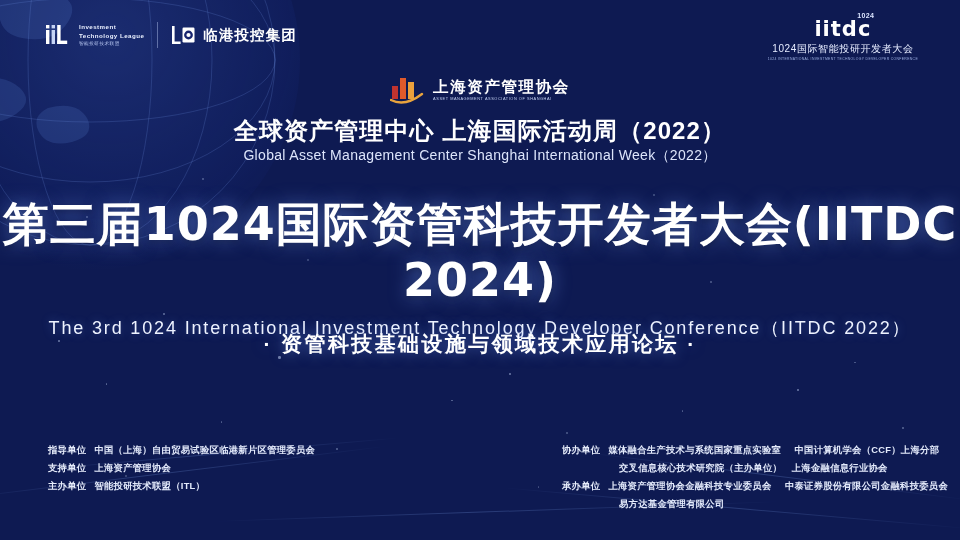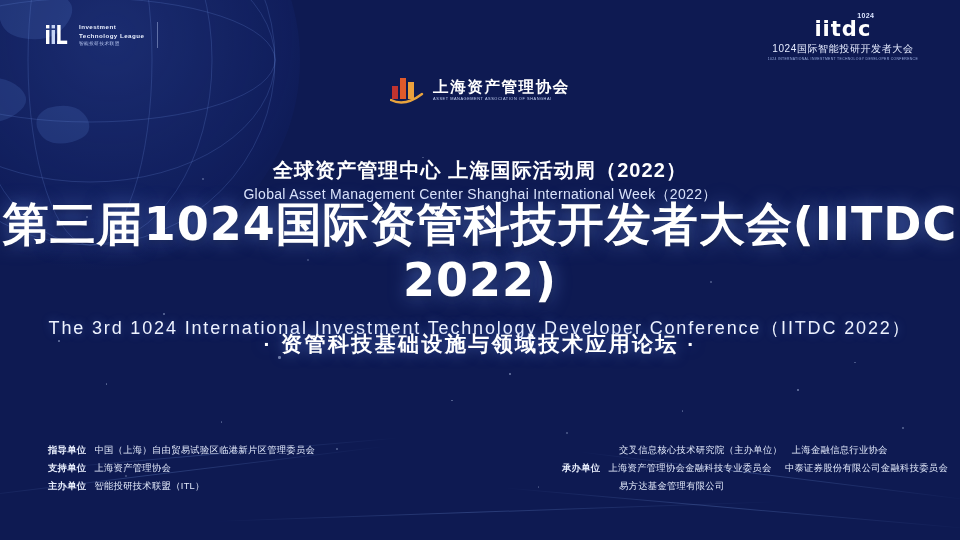--- a/index.html
+++ b/index.html
@@ -50,21 +50,21 @@
   .iitdc-cn{font-size:10px;color:#e6ecff;letter-spacing:.6px;margin-top:2px;}
   .iitdc-en{font-size:3.4px;color:#9fb2e4;letter-spacing:.35px;margin-top:1px;}
   
   .assoc{position:absolute;left:0;right:0;top:74px;display:flex;justify-content:center;align-items:center;gap:9px;}
   .assoc-bars{display:block;}
   .assoc-text{display:flex;flex-direction:column;align-items:flex-start;gap:1px;}
   .assoc-cn{font-size:15.5px;font-weight:700;color:#ffffff;letter-spacing:1.6px;line-height:17px;}
   .assoc-en{font-size:3.9px;color:#c3d0f2;letter-spacing:.55px;}
   
   .week{position:absolute;left:0;right:0;top:118px;text-align:center;}
-  .week-cn{font-size:20px;font-weight:700;color:#ffffff;letter-spacing:1.1px;line-height:26px;margin-top:39px;}
+  .week-cn{font-size:24px;font-weight:700;color:#ffffff;letter-spacing:1.1px;line-height:26px;}
   .week-en{font-size:14px;color:#dde5fb;letter-spacing:.32px;margin-top:4px;line-height:14px;}
   
   .title{position:absolute;left:0;right:0;top:196px;text-align:center;}
   .title-cn{
     font-size:46px;font-weight:800;color:#ffffff;letter-spacing:1px;line-height:56px;
     text-shadow:0 0 18px rgba(120,160,255,.55), 0 2px 6px rgba(0,0,0,.35);
     font-family:"DejaVu Sans",sans-serif;
   }
   .title-en{
     font-size:18px;color:#eef3ff;letter-spacing:1.85px;line-height:22px;margin-top:9px;font-weight:400;
@@ -74,21 +74,21 @@
   .forum{position:absolute;left:0;right:0;top:330px;text-align:center;}
   .forum-text{font-size:21px;font-weight:700;color:#ffffff;letter-spacing:2.4px;line-height:28px;
     text-shadow:0 0 14px rgba(120,160,255,.5);}
   
   .footer{position:absolute;left:0;right:0;bottom:26px;height:70px;}
   .foot-col{position:absolute;top:0;}
   .foot-left{left:48px;}
   .foot-right{left:562px;}
   .foot-row{display:flex;align-items:center;margin-bottom:5px;line-height:13px;}
   .foot-label{font-size:9.3px;color:#e8eefc;font-weight:700;letter-spacing:.3px;white-space:nowrap;margin-right:8px;}
-  .foot-vals{font-size:9.3px;color:#e3eafb;letter-spacing:.3px;white-space:nowrap;}
+  .foot-vals{font-size:9.3px;color:#e3eafb;letter-spacing:.3px;white-space:nowrap;font-weight:bold;}
   .foot-indent{padding-left:57px;}
   .foot-right .foot-indent{padding-left:57px;}
 </style>
 </head>
 <body>
 
 <div class="stage">
 
   <div class="globe">
     <svg width="420" height="420" viewBox="0 0 420 420">
@@ -158,20 +158,29 @@
         </svg>
         <span class="itl-text">
           <span class="itl-en1">Investment</span>
           <span class="itl-en2">Technology League</span>
           <span class="itl-cn">智能投研技术联盟</span>
         </span>
       </div>
 
       <div class="divider-v"></div>
 
+      <div class="lingang">
+        <svg class="lingang-mark" width="24" height="20" viewBox="0 0 24 20">
+          <path d="M1 1 h2.6 v15.4 h6 v2.6 h-8.6 z" fill="#ffffff"></path>
+          <rect x="11.5" y="2.5" width="12" height="15" rx="1.2" fill="#ffffff"></rect>
+          <circle cx="17.5" cy="10" r="4.4" fill="#17246f"></circle>
+          <circle cx="17.5" cy="10" r="2.1" fill="#ffffff"></circle>
+        </svg>
+        <span class="lingang-cn">临港投控集团</span>
+      </div>
     </div>
 
     <div class="logo-right">
       <span class="iitdc-wrap">
         <span class="iitdc">iitdc</span>
         <span class="iitdc-sup">1024</span>
       </span>
       <div class="iitdc-cn">1024国际智能投研开发者大会</div>
       <div class="iitdc-en">1024 INTERNATIONAL INVESTMENT TECHNOLOGY DEVELOPER CONFERENCE</div>
     </div>
@@ -189,21 +198,21 @@
       <span class="assoc-en">ASSET MANAGEMENT ASSOCIATION OF SHANGHAI</span>
     </span>
   </div>
 
   <div class="week">
     <div class="week-cn">全球资产管理中心 上海国际活动周（2022）</div>
     <div class="week-en">Global Asset Management Center Shanghai International Week（2022）</div>
   </div>
 
   <div class="title">
-    <div class="title-cn">第三届1024国际资管科技开发者大会(IITDC 2022)</div>
+    <div class="title-cn">第三届1024国际资管科技开发者大会(IITDC 2024)</div>
     <div class="title-en">The 3rd 1024 International Investment Technology Developer Conference（IITDC 2022）</div>
   </div>
 
   <div class="forum">
     <div class="forum-text">· 资管科技基础设施与领域技术应用论坛 ·</div>
   </div>
 
   <div class="footer">
 
     <div class="foot-col foot-left">
@@ -216,20 +225,26 @@
         <span class="foot-vals">上海资产管理协会</span>
       </div>
       <div class="foot-row">
         <span class="foot-label">主办单位</span>
         <span class="foot-vals">智能投研技术联盟（ITL）</span>
         <span class="gap">&nbsp;&nbsp;&nbsp;</span>
       </div>
     </div>
 
     <div class="foot-col foot-right">
+      <div class="foot-row">
+        <span class="foot-label">协办单位</span>
+        <span class="foot-vals">媒体融合生产技术与系统国家重点实验室</span>
+        <span class="gap">&nbsp;&nbsp;&nbsp;</span>
+        <span class="foot-vals">中国计算机学会（CCF）上海分部</span>
+      </div>
       <div class="foot-row foot-indent">
         <span class="foot-vals">交叉信息核心技术研究院（主办单位）　上海金融信息行业协会</span>
       </div>
       <div class="foot-row">
         <span class="foot-label">承办单位</span>
         <span class="foot-vals">上海资产管理协会金融科技专业委员会</span>
         <span class="gap">&nbsp;&nbsp;&nbsp;</span>
         <span class="foot-vals">中泰证券股份有限公司金融科技委员会</span>
       </div>
       <div class="foot-row foot-indent">

